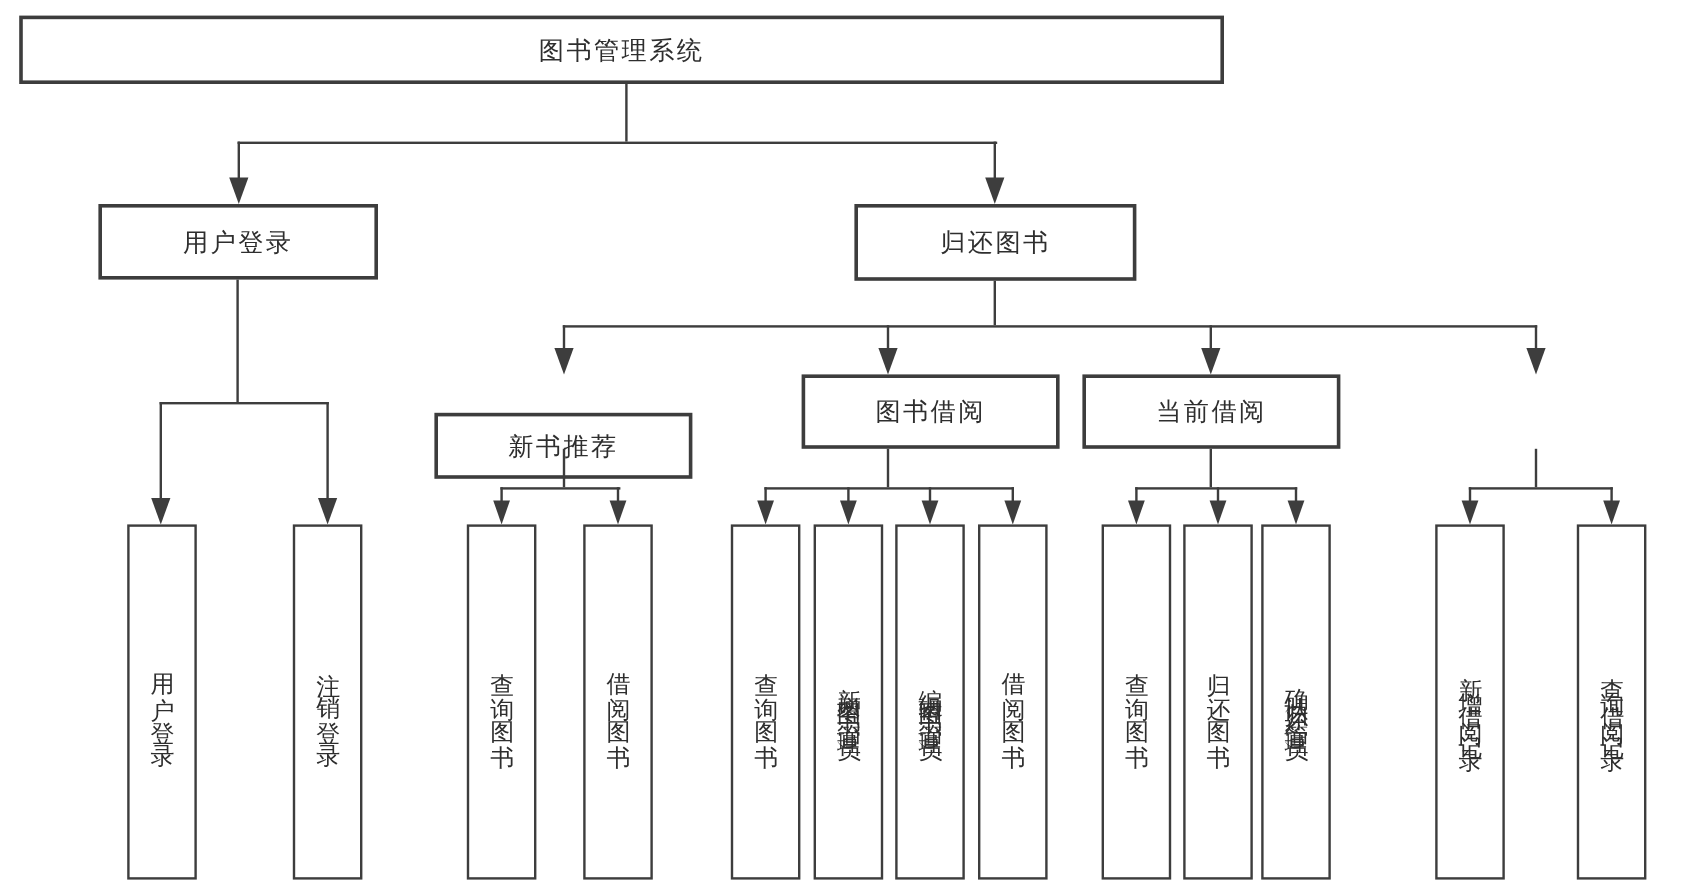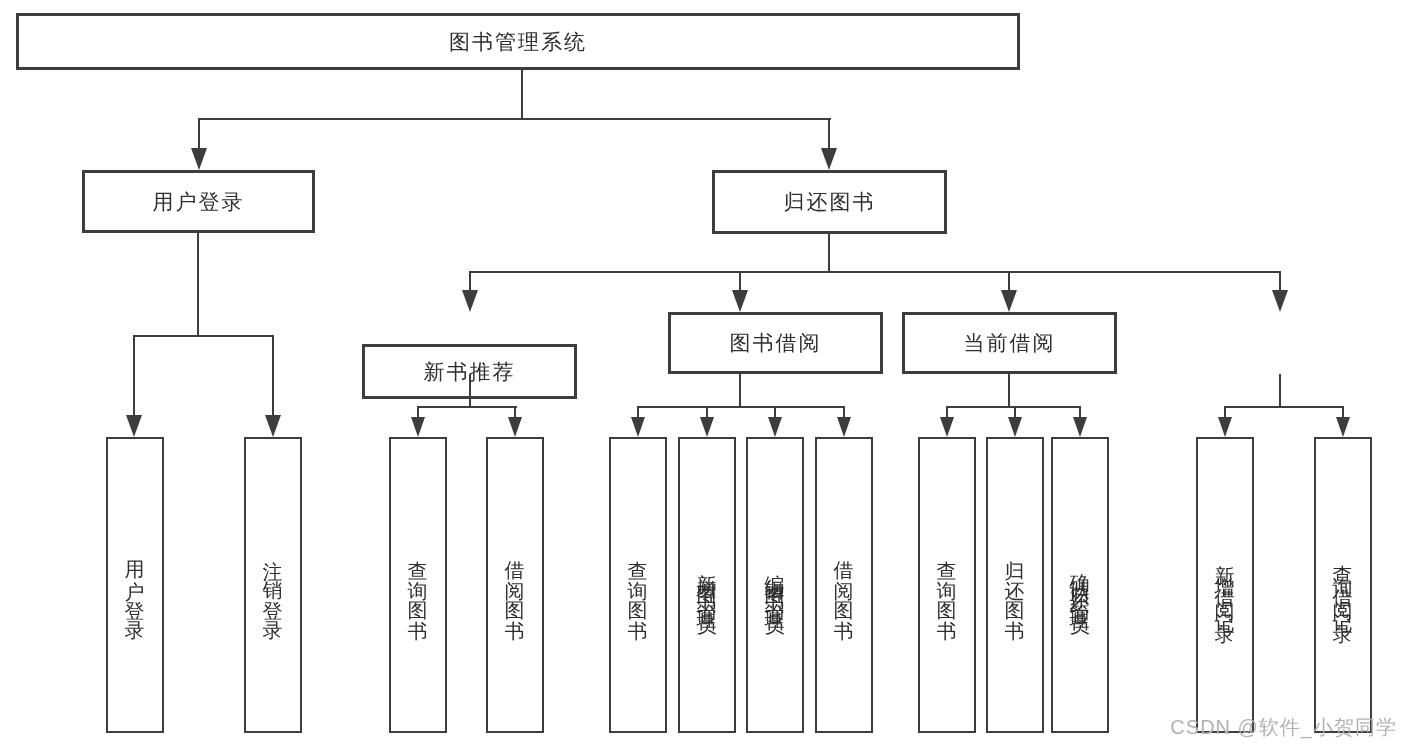--- a/index.html
+++ b/index.html
@@ -181,15 +181,14 @@
     <span class="vtext" style="letter-spacing: 6px;">确认归还（管理员）</span>
   </div>
 
   <div class="node leaf" style="left:1196px;top:437px;width:58px;height:296px;">
     <span class="vtext" style="letter-spacing: 12px;">新增借阅记录</span>
   </div>
   <div class="node leaf" style="left:1314px;top:437px;width:58px;height:296px;">
     <span class="vtext" style="letter-spacing: 12px;">查询借阅记录</span>
   </div>
 
-  <div class="watermark">CSDN @软件_小贺同学</div>
 
 </div>
 
 </body></html>

